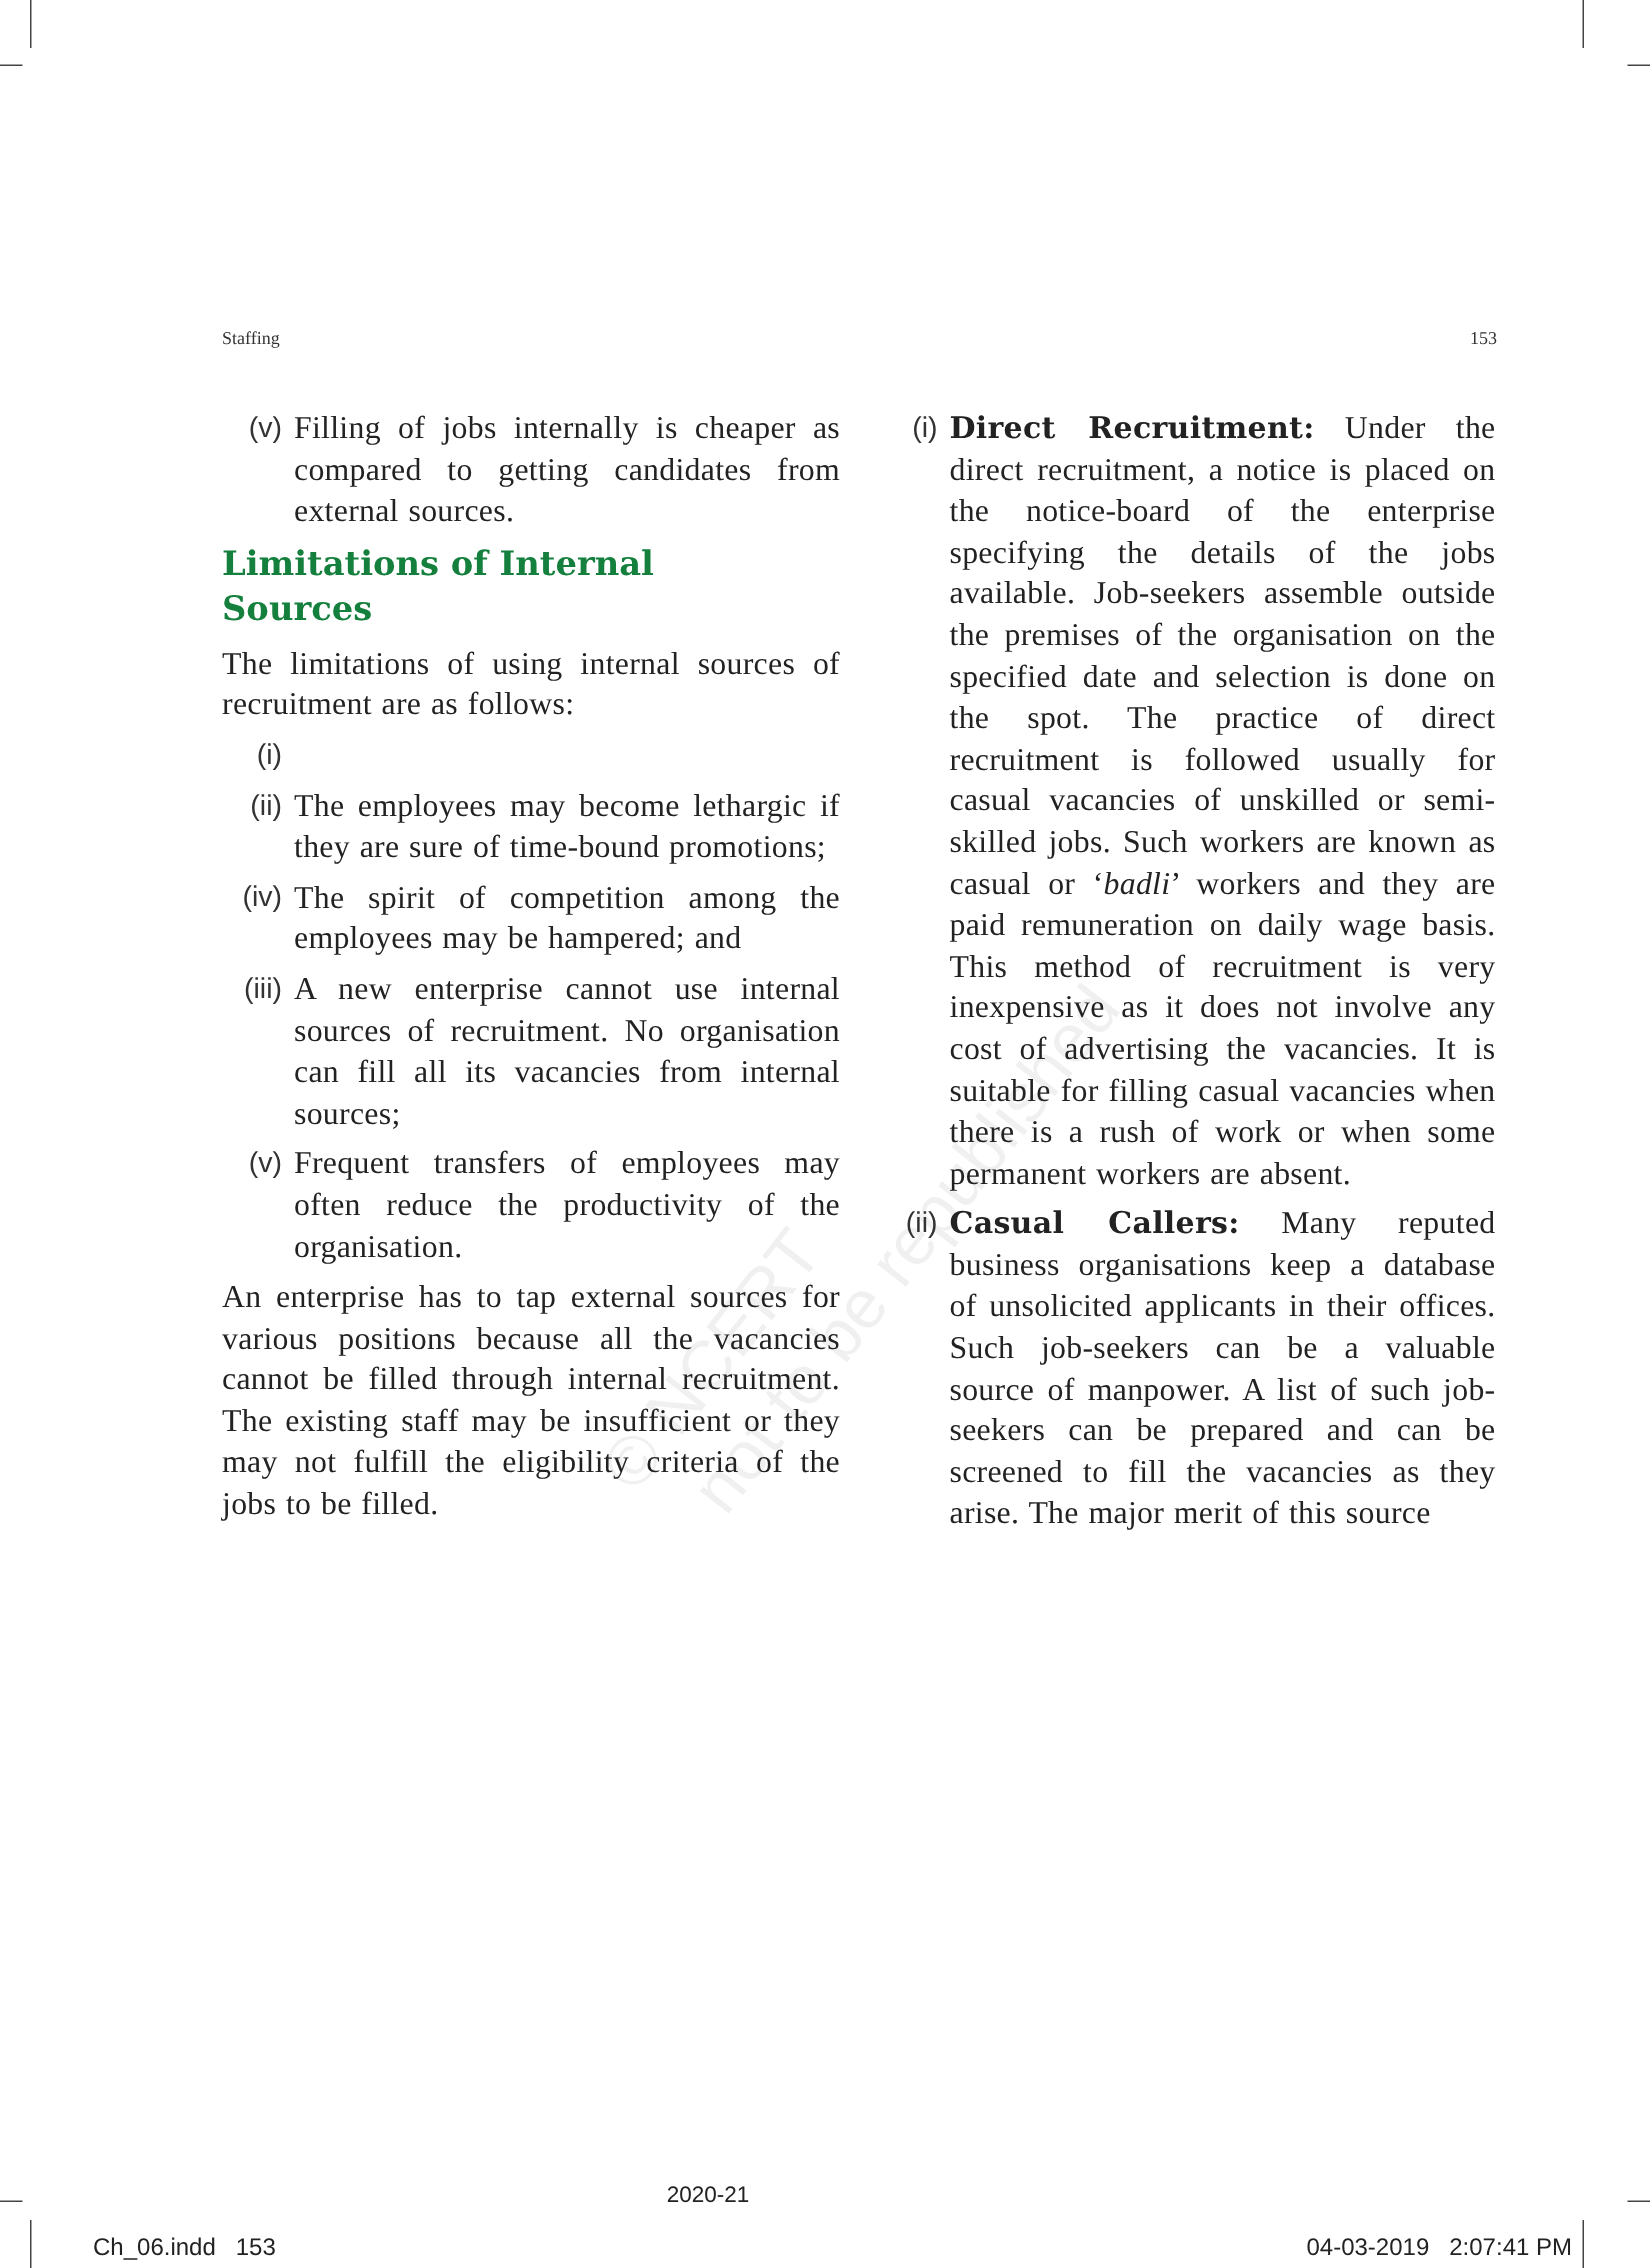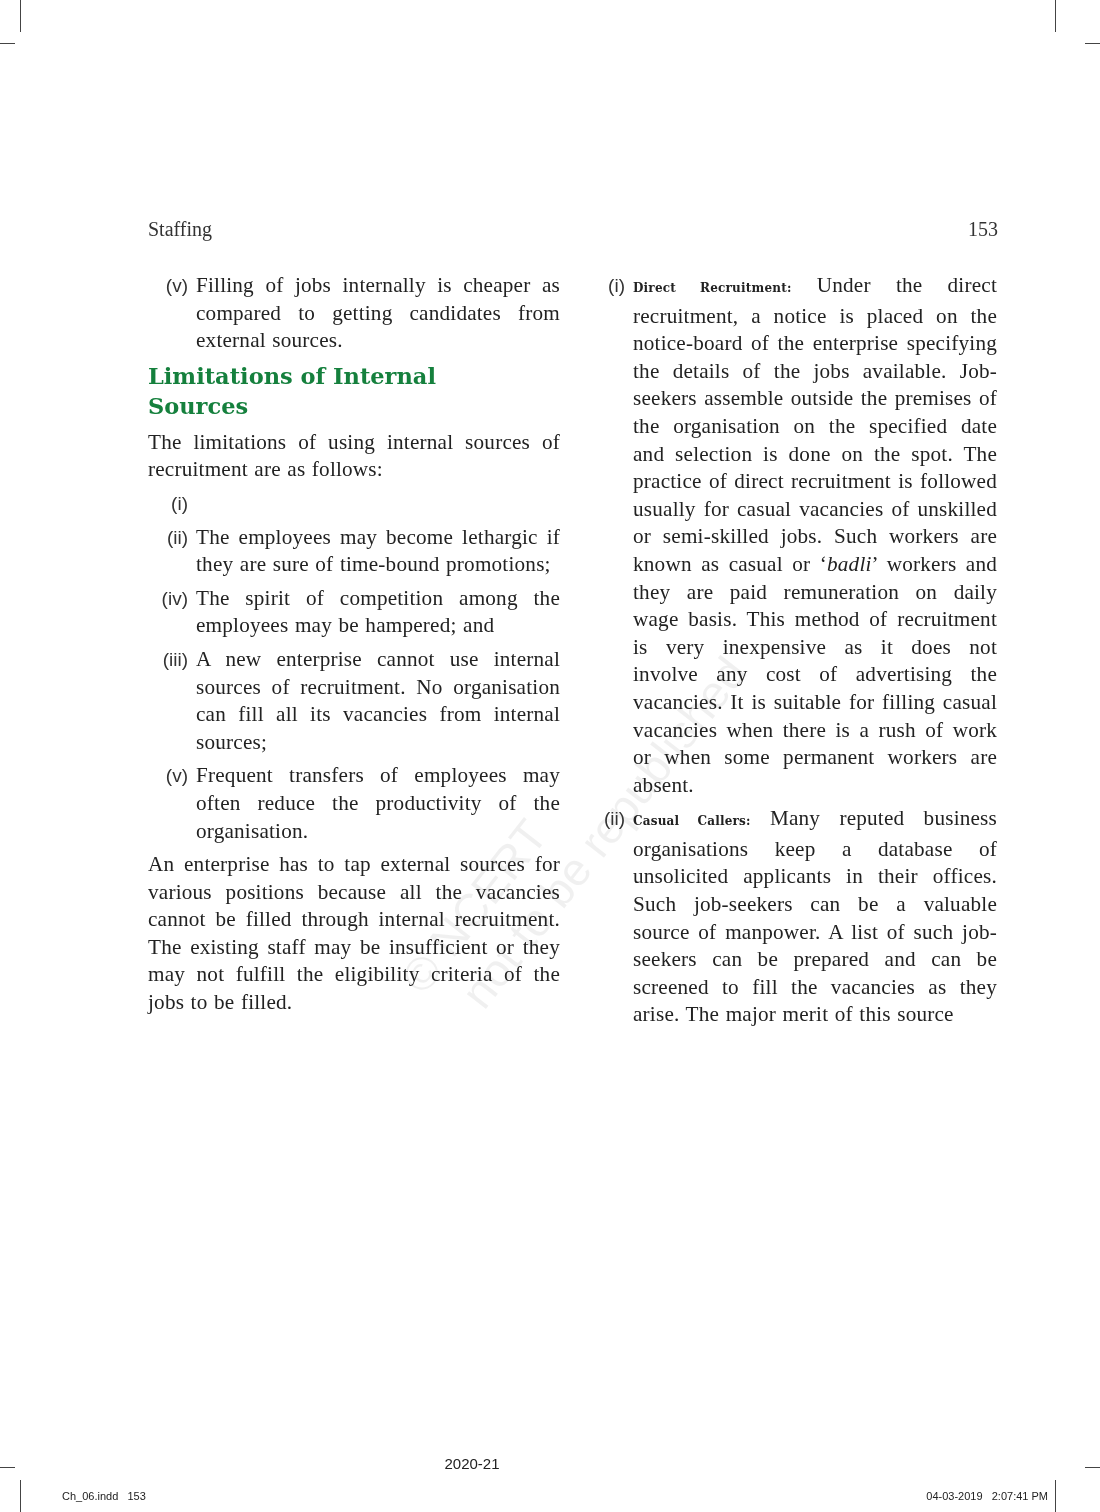--- a/index.html
+++ b/index.html
@@ -5,21 +5,21 @@
     html, body { margin: 0; padding: 0; }
     body {
       width: 1100px; height: 1512px; position: relative; background: #ffffff;
       font-family: "DejaVu Serif", "Liberation Serif", serif; color: #222;
       overflow: hidden;
     }
     .crop { position: absolute; background: #444; }
     .crop.v { width: 1px; }
     .crop.h { height: 1px; }
 
-    .running-head { position: absolute; top: 218px; font-size: 20px; color: #333; font-family: "Liberation Serif", serif; }
+    .running-head { position: absolute; top: 218px; font-size: 12px; color: #333; font-family: "Liberation Serif", serif; }
     .rh-left { left: 148px; }
     .rh-right { right: 102px; }
 
     .col { position: absolute; top: 272px; width: 412px; }
     .col-left { left: 148px; }
     .col-right { left: 585px; }
 
     .para, .item-text {
       font-size: 21.2px; line-height: 27.6px; text-align: justify;
       text-align-last: auto; margin: 0; font-family: "Liberation Serif", serif;
@@ -31,37 +31,37 @@
       line-height: 30px; margin: 6px 0 8px 0; color: #15803d;
     }
     .item { display: flex; margin-bottom: 6px; }
     .item-num {
       width: 48px; flex: 0 0 48px; text-align: right; padding-right: 0px; box-sizing: border-box;
       font-size: 19px; line-height: 27.6px; font-family: "Liberation Sans", sans-serif; color: #333;
       margin-right: 0;
     }
     .item-num span { padding-right: 8px; }
     .item-text { flex: 1; }
-    .item-text b { font-family: "DejaVu Serif", serif; font-weight: bold; font-size: 12px; }
+    .item-text b { font-family: "DejaVu Serif", serif; font-weight: bold; font-size: 20px; }
     .item-text i { font-style: italic; }
 
     .watermark {
       position: absolute; left: 360px; top: 640px; width: 320px; height: 340px;
       pointer-events: none;
     }
     .wm-line {
       position: absolute; font-family: "Liberation Sans", sans-serif; font-size: 46px;
       color: rgba(0,0,0,0.06); white-space: nowrap; transform-origin: left top;
       transform: rotate(-52deg);
     }
     .wm1 { left: 30px; top: 330px; }
     .wm2 { left: 90px; top: 345px; }
 
     .footer-year { position: absolute; top: 1455px; left: 0; width: 944px; text-align: center; font-family: "Liberation Sans", sans-serif; font-size: 15px; color: #222; }
-    .slug { position: absolute; top: 1490px; font-family: "Liberation Sans", sans-serif; font-size: 11px; color: #222; }
+    .slug { position: absolute; top: 1490px; font-family: "Liberation Sans", sans-serif; font-size: 16px; color: #222; }
     .slug-left { left: 62px; }
     .slug-right { right: 52px; }
   </style>
 </head>
 <body>
 
 <div class="crop v" style="left:20px; top:0; height:32px;"></div>
 <div class="crop h" style="left:0; top:43px; width:15px;"></div>
 <div class="crop v" style="left:1055px; top:0; height:32px;"></div>
 <div class="crop h" style="left:1085px; top:43px; width:15px;"></div>

